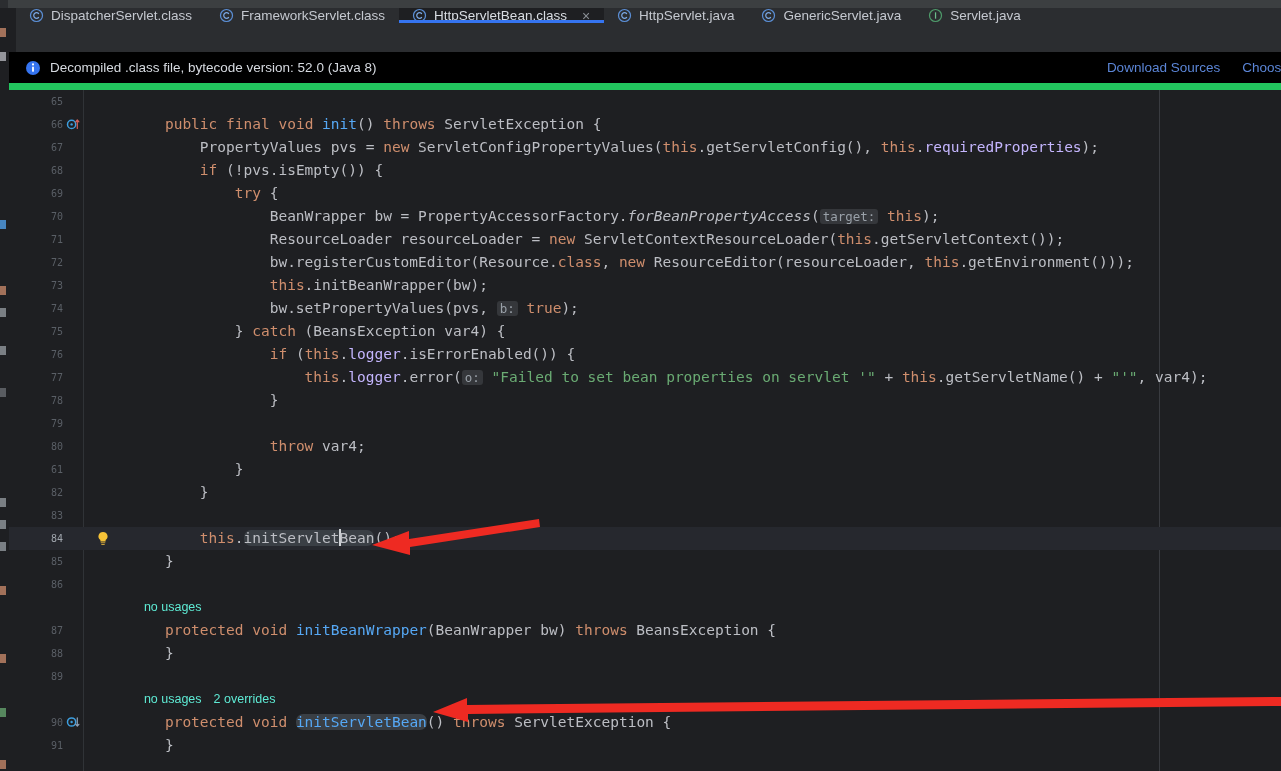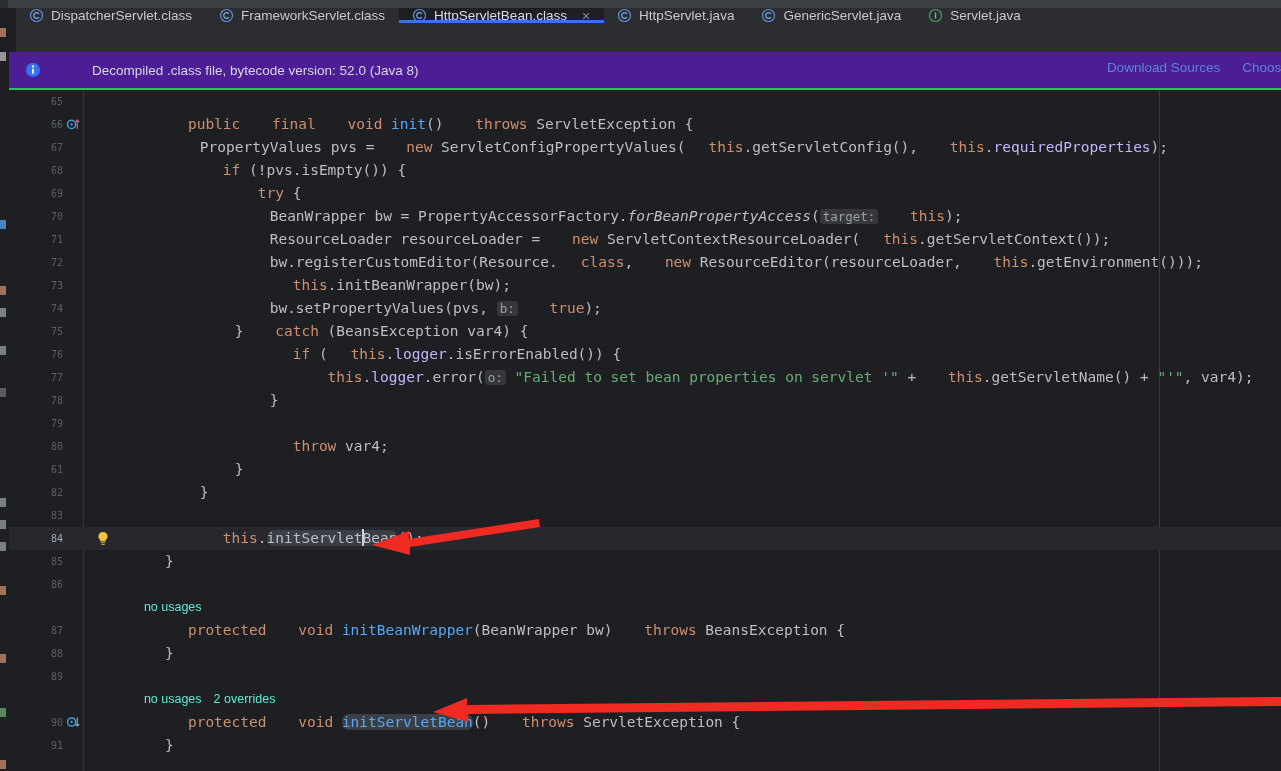--- a/index.html
+++ b/index.html
@@ -48,25 +48,25 @@
     height: 3px; background: #3574f0;
   }
   .tab .tab-close {
     font-size: 14px; color: #8b9096; margin-left: 8px; line-height: 1;
   }
   .tab-icon { width: 15px; height: 15px; flex: none; display: block; }
 
   
   .banner {
     position: absolute; left: 9px; top: 52px; width: 1272px; height: 38px;
-    background: #4c1d95;
-    border-bottom: 2px solid #22c55e;
+    background: #000000;
+    border-bottom: 7px solid #22c55e;
     display: flex; align-items: center;
     padding: 0 0 0 16px;
-    font-size: 13.5px; color: #d6dae0; gap: 42px;
+    font-size: 13.5px; color: #d6dae0;
   }
   .banner-icon { width: 16px; height: 16px; flex: none; margin-right: 9px; display: block; }
   .banner-text { white-space: nowrap; }
   .banner-actions {
     position: absolute; right: 0; top: 0; height: 30px;
     display: flex; align-items: center; gap: 22px;
     padding-right: 0;
   }
   .banner-link {
     color: #5b85d6; font-size: 13.5px; white-space: nowrap; cursor: pointer;
@@ -118,21 +118,21 @@
   .code {
     flex: 1 1 auto; white-space: pre;
     padding-left: 16px;
     color: #bcbec4;
     font-family: "DejaVu Sans Mono", monospace; font-size: 14.5px;
   }
   .hintrow .code { color: #5eead4; font-family: "Liberation Sans", sans-serif; font-size: 12.5px; }
   .hintrow .code .gap { display: inline-block; width: 12px; }
 
   
-  .kw   { color: #cf8e6d; margin-left: 23px; }            
+  .kw   { color: #cf8e6d; }            
   .meth { color: #56a8f5; }            
   .fld  { color: #c4b5fd; }            
   .str  { color: #6aab73; }
   .ital { font-style: italic; }
   .phint {
     color: #99a0a8; background: #35373b; border-radius: 3px;
     padding: 0 3px; font-size: 12.5px;
   }
   .idhl { background: #3a3f45; border-radius: 7px; }
   .caret {

